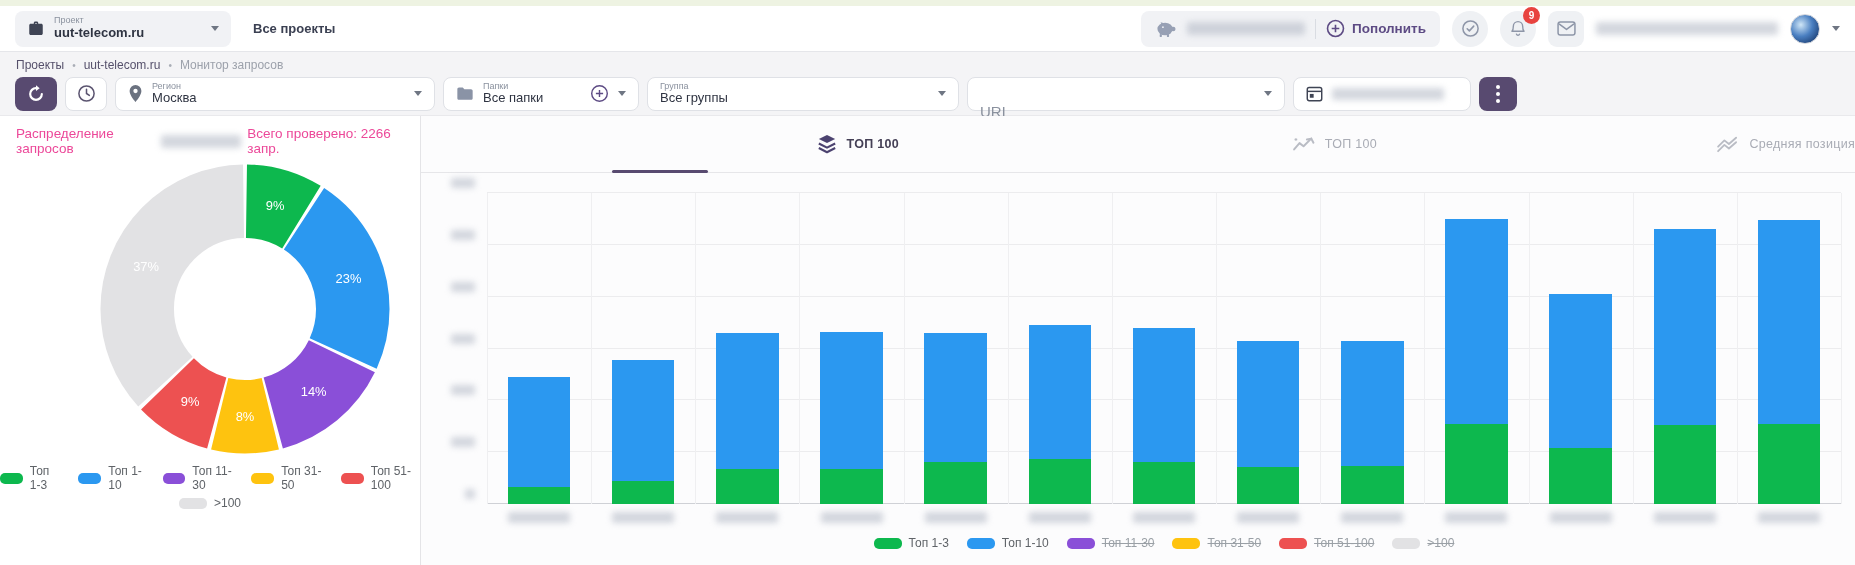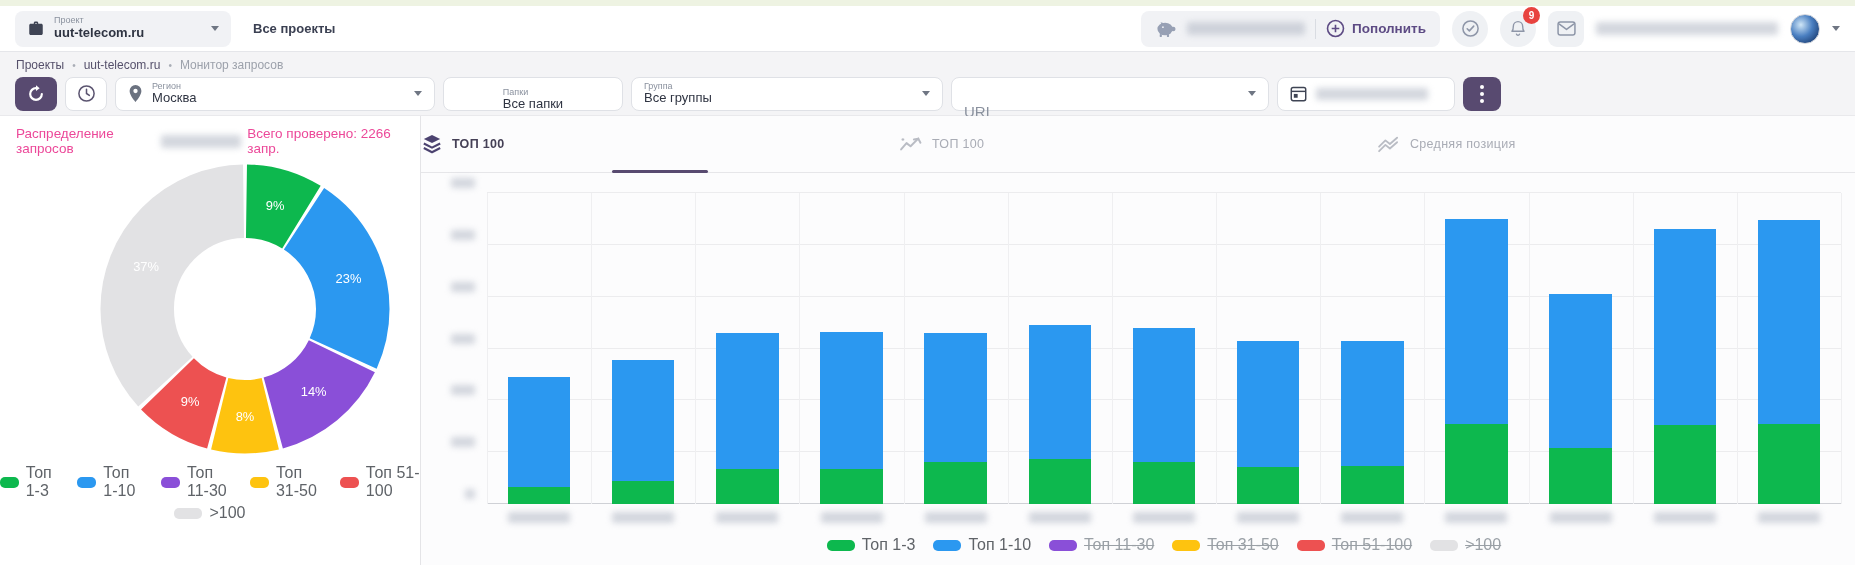--- a/index.html
+++ b/index.html
@@ -38,27 +38,27 @@
   .f-val { font-size:13px; color:#2f3442; }
   .url-lbl { font-size:15px; color:#8a919e; flex:1;margin-top:35px; }
   
   .content { display:flex; height:449px; }
   .left-panel { width:421px; border-right:1px solid #e4e4e7; background:#fff; padding-top:10px; }
   .donut-head { display:flex; align-items:center; padding:0 16px; font-size:13.5px; color:#ec4899; gap:6px; }
   .donut-head .total { margin-left:auto; }
   .donut-wrap { margin:4px 0 0 96px; width:298px; height:298px; position:relative; }
   .dlegend { margin-top:6px; display:flex; flex-direction:column; gap:4px; align-items:center; }
   .dlegend-row { display:flex; gap:16px; justify-content:center; }
-  .lg-item { display:flex; align-items:center; gap:7px; font-size:16px; color:#5f6368; cursor:pointer; }
+  .lg-item { display:flex; align-items:center; gap:7px; font-size:12px; color:#5f6368; cursor:pointer; }
   .lg-sw { width:28px; height:11px; border-radius:5px; }
   .lg-item.off span.lg-txt { color:#9aa0a6; text-decoration:line-through; }
   .right-panel { flex:1; background:#fcfcfd; display:flex; flex-direction:column; }
   
   .tabs { height:57px; border-bottom:1px solid #e6e6e9; display:flex; }
-  .tab { flex:1; display:flex; align-items:center; justify-content:flex-start; gap:9px; font-size:12.5px; letter-spacing:.3px; color:#a9acb5; cursor:pointer; position:relative; }
+  .tab { flex:1; display:flex; align-items:center; justify-content:flex-end; gap:9px; font-size:12.5px; letter-spacing:.3px; color:#a9acb5; cursor:pointer; position:relative; }
   .tab .tab-underline { display:none; }
   .tab.active { color:#454056; font-weight:700; }
   .tab.active .tab-underline { display:block; position:absolute; bottom:-1px; left:50%; transform:translateX(-50%); width:96px; height:3px; background:#584a70; border-radius:2px; }
   
   .chart-zone { position:relative; flex:1; margin:20px 14px 0 66px; }
   .plot { position:relative; height:311px; }
   .gridline { position:absolute; left:0; right:0; height:1px; background:#ececee; }
   .gridline.baseline { background:#cfd1d6; }
   .vline { position:absolute; top:0; bottom:0; width:1px; background:#efeff1; }
   .ytick { position:absolute; height:10px; transform:translate(0,-50%); }
@@ -158,21 +158,21 @@
     <svg width="15" height="19" viewBox="0 0 16 20">
         <path d="M8 1a6.3 6.3 0 0 0-6.3 6.3C1.7 12 8 19 8 19s6.3-7 6.3-11.7A6.3 6.3 0 0 0 8 1z" fill="#6b7280"></path>
         <circle cx="8" cy="7.3" r="2.3" fill="#fff"></circle>
       </svg>
     <div class="stack">
       <span class="lbl-sm">Регион</span>
       <span class="f-val">Москва</span>
     </div>
     <span class="caret"></span>
   </div>
-  <div class="fpill" style="width:180px;flex-direction:column;">
+  <div class="fpill" style="width:196px;">
     <svg width="18" height="15" viewBox="0 0 20 16">
         <path d="M1.5 3c0-1 .8-1.8 1.8-1.8h4.2l1.8 2h7.4c1 0 1.8.8 1.8 1.8v8.2c0 1-.8 1.8-1.8 1.8H3.3c-1 0-1.8-.8-1.8-1.8V3z" fill="#8a93a6"></path>
       </svg>
     <div class="stack">
       <span class="lbl-sm">Папки</span>
       <span class="f-val">Все папки</span>
     </div>
     <svg width="19" height="19" viewBox="0 0 20 20" style="margin-left:auto;">
         <circle cx="10" cy="10" r="8.2" fill="none" stroke="#5d4b84" stroke-width="1.5"></circle>
         <path d="M10 6.2v7.6M6.2 10h7.6" stroke="#5d4b84" stroke-width="1.5"></path>

